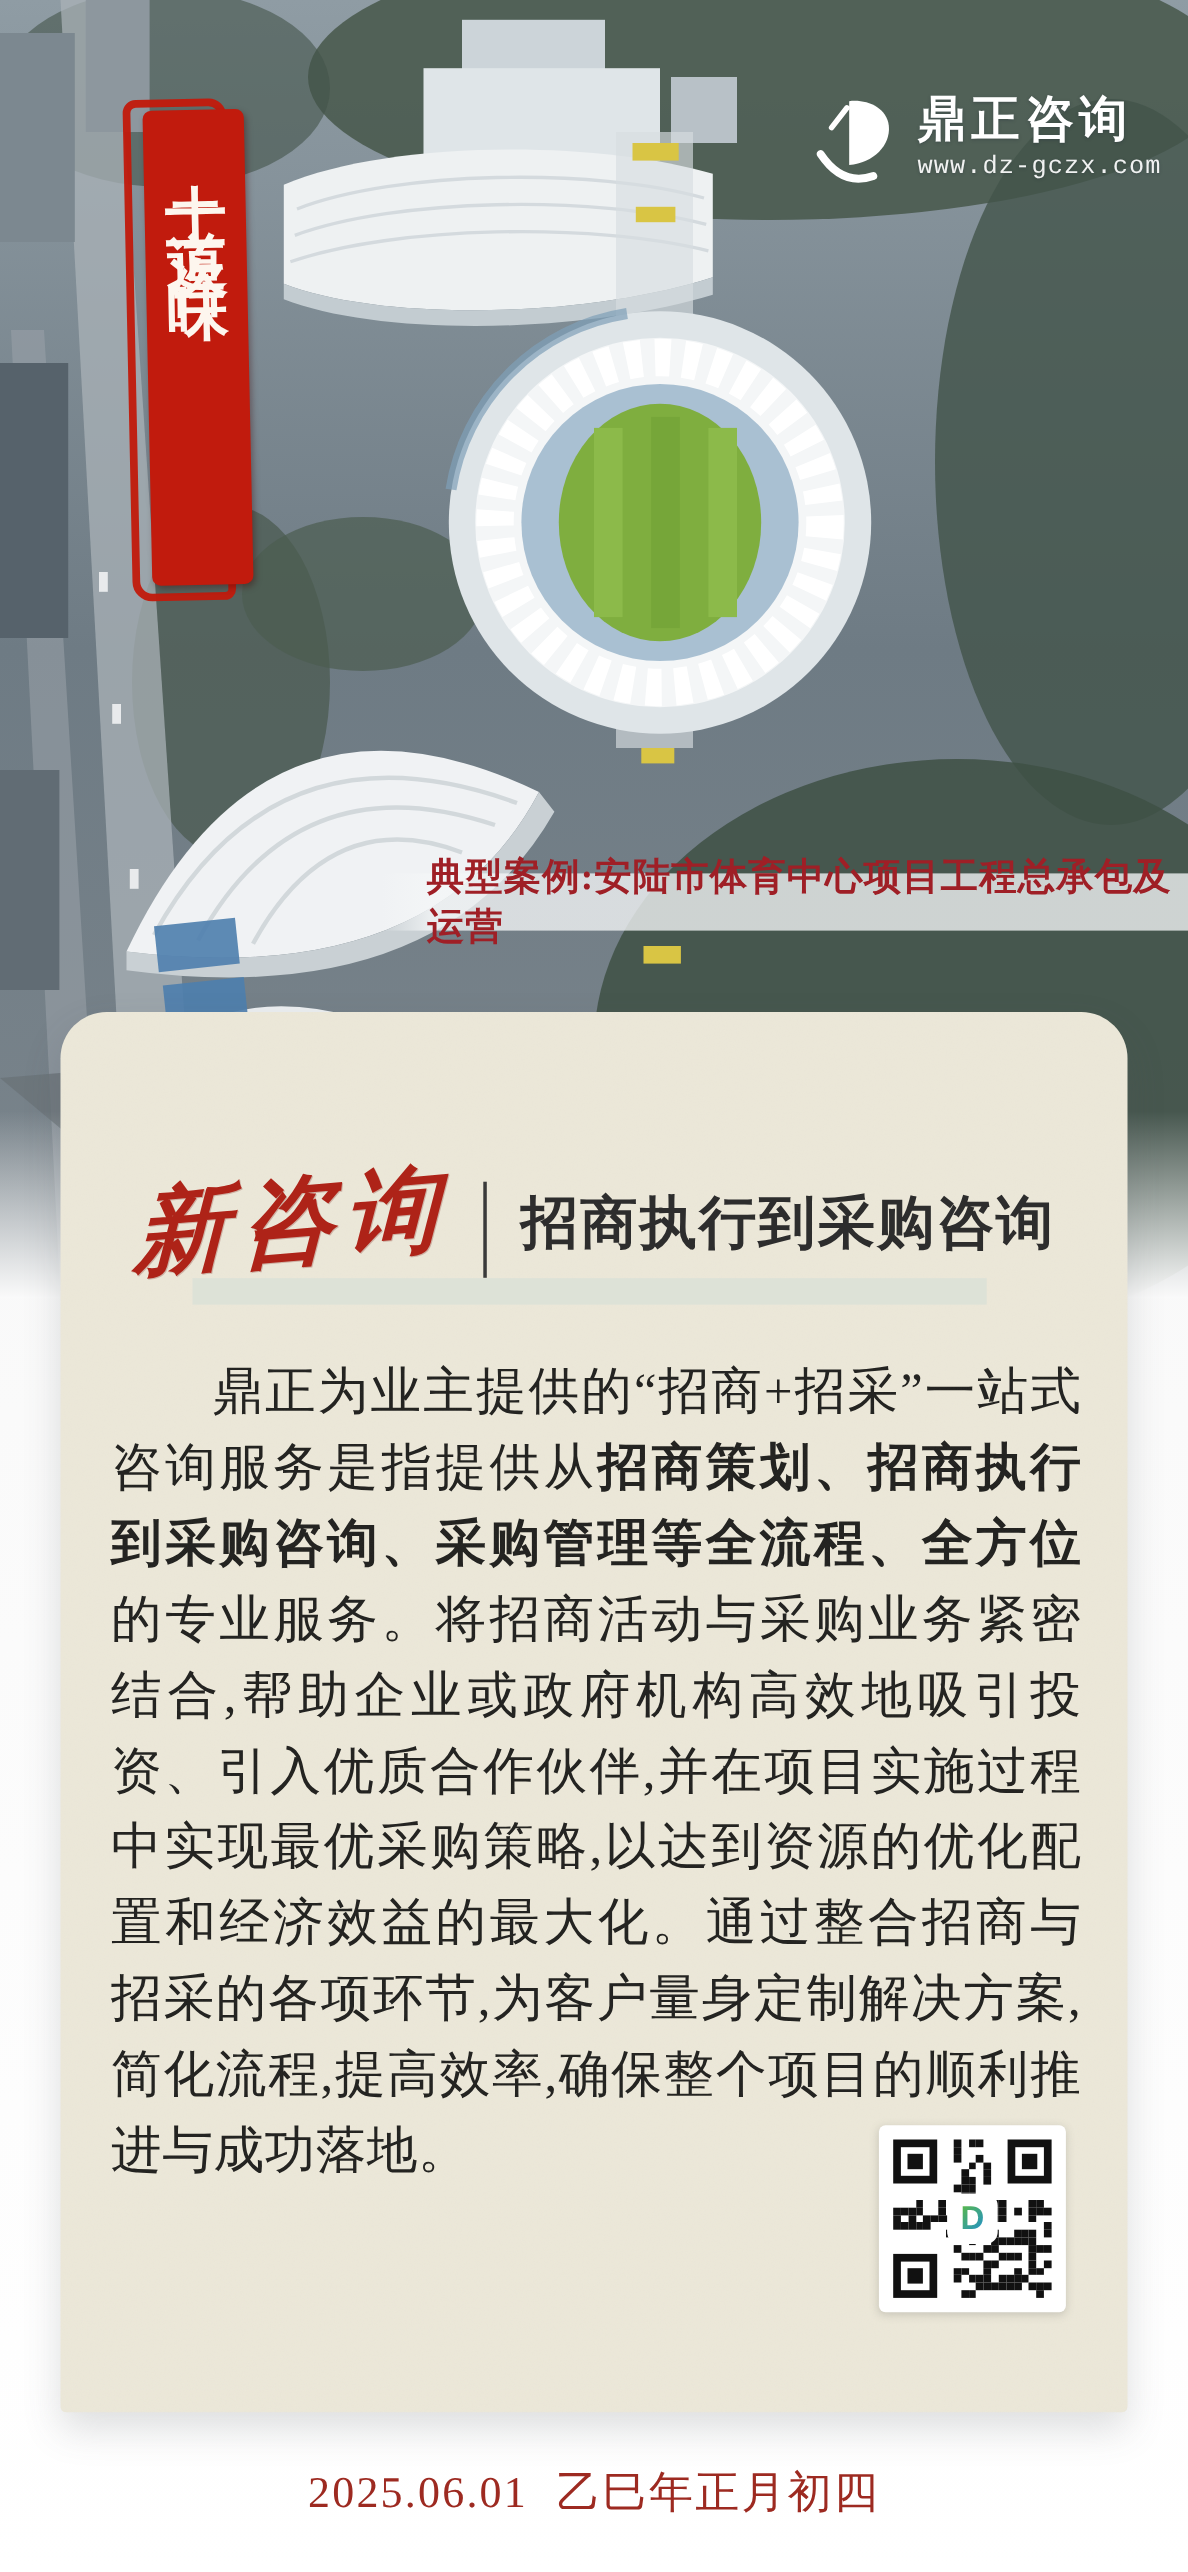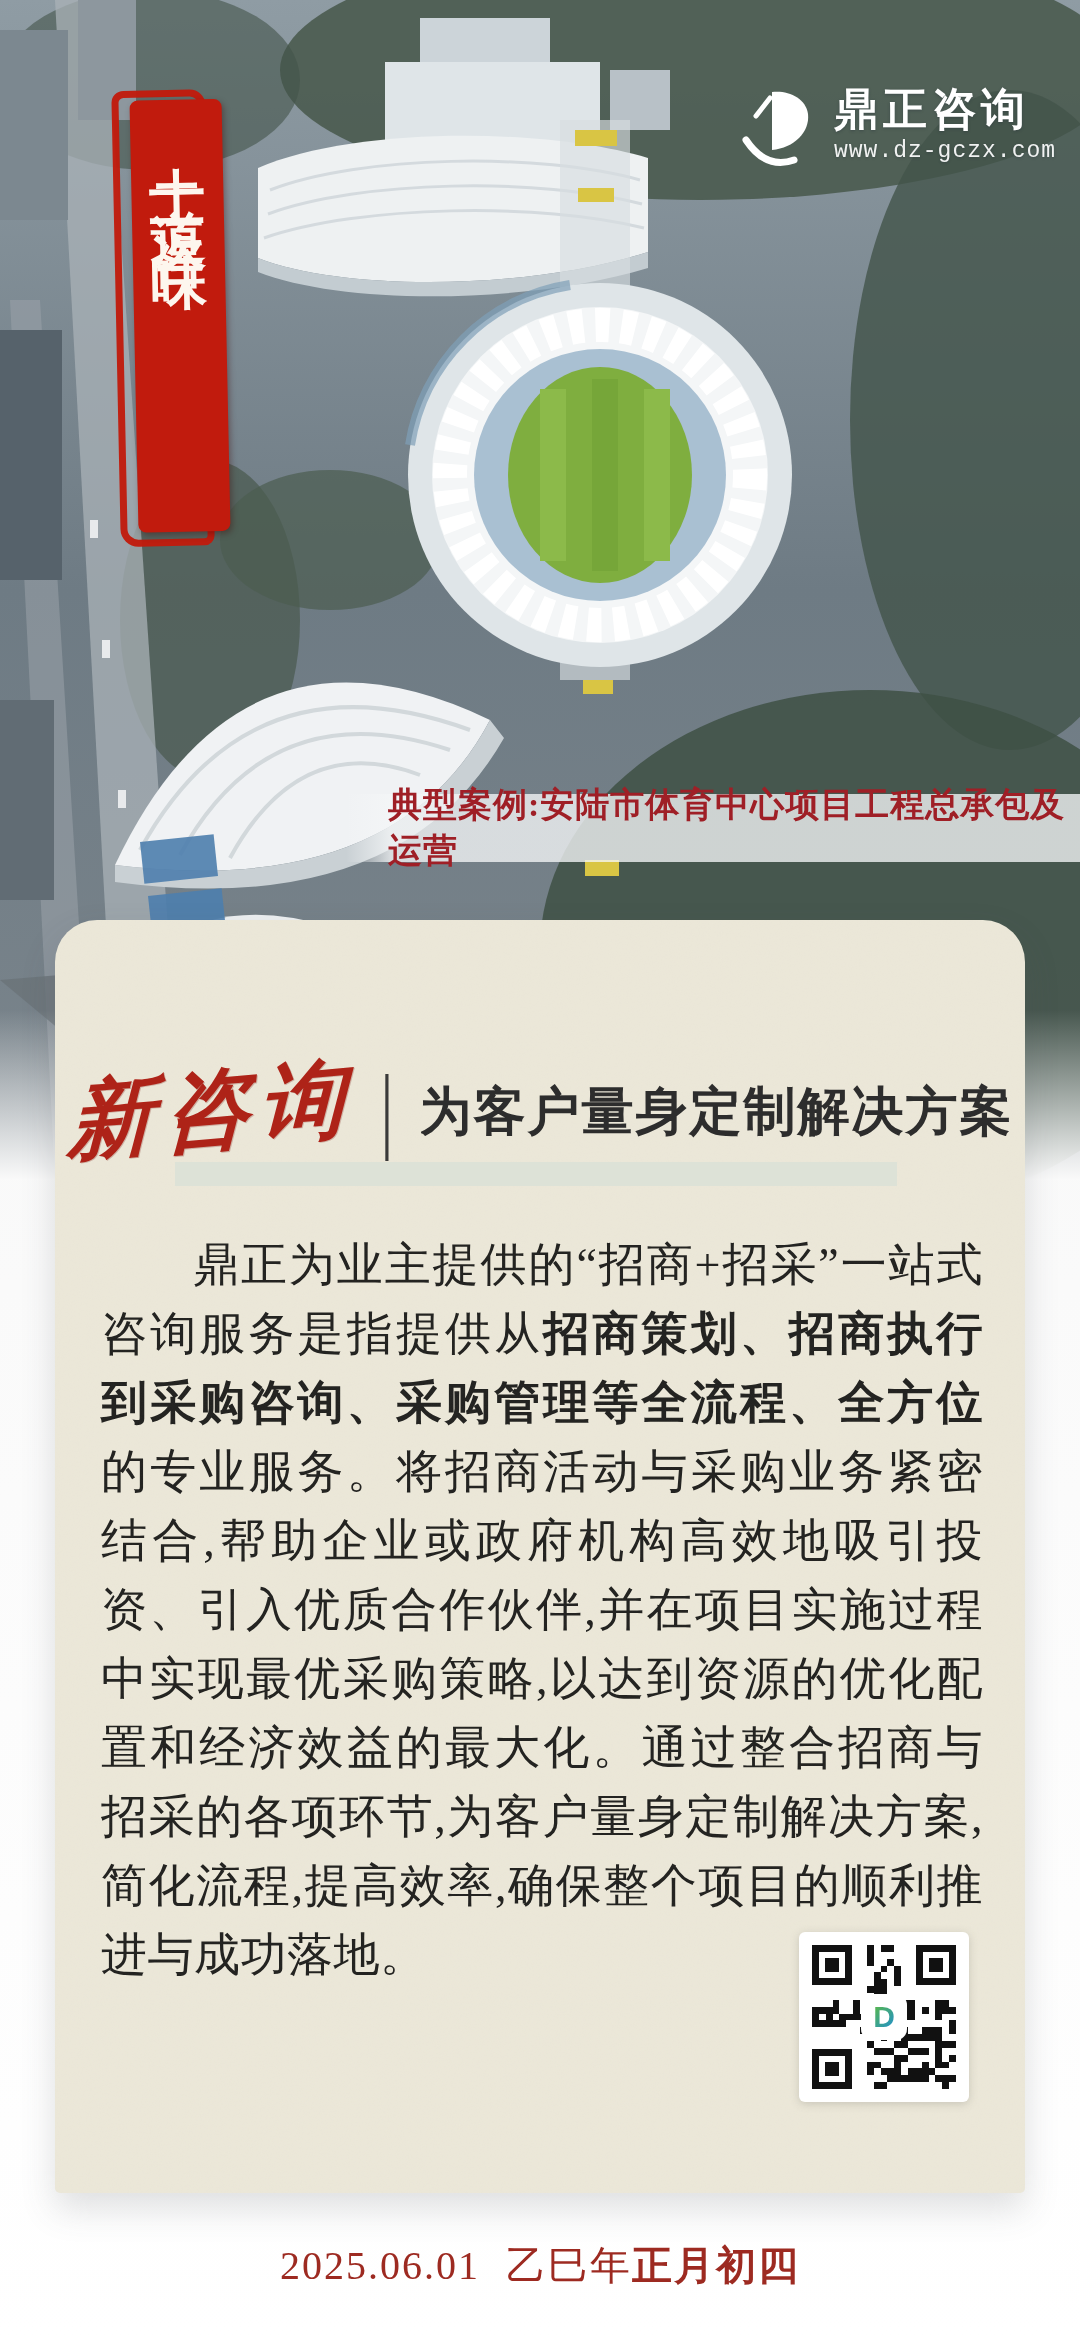--- a/index.html
+++ b/index.html
@@ -27,21 +27,21 @@
   
   .logo { position:absolute; top:88px; left:742px; display:flex; align-items:flex-start; gap:14px;
           color:#ffffff; text-shadow:0 1px 3px rgba(40,50,60,.45); }
   .logo-mark { width:78px; height:86px; flex:0 0 auto; }
   .logo-name { font-family:Liberation Mono, monospace; font-weight:700; font-size:44px;
           letter-spacing:5px; line-height:48px; }
   .logo-site { font-family:Liberation Mono, monospace; font-size:23px; letter-spacing:1px;
           opacity:.92; margin-top:2px; }
 
   
-  .caption-band { position:absolute; top:794px; left:346px; right:0; height:68px;
+  .caption-band { position:absolute; top:794px; left:346px; right:0; height:52px;
           background:linear-gradient(90deg,rgba(244,246,247,0) 0%,rgba(244,246,247,.78) 6%,rgba(244,246,247,.78) 100%);
           display:flex; align-items:center; padding-left:42px; }
   .caption-text { color:#9f1f26; font-weight:700; font-size:34px; letter-spacing:1px; }
 
   
   .card { position:absolute; top:920px; left:55px; width:970px; height:1273px;
           background:#ece8d9; border-radius:42px 42px 5px 5px;
           box-shadow:0 16px 34px rgba(80,85,90,.18); }
   .card-noise { position:absolute; inset:0; border-radius:inherit; opacity:.5; pointer-events:none; }
 
@@ -82,21 +82,21 @@
   .qr-f-tl { left:0; top:0; } .qr-f-tr { right:0; top:0; } .qr-f-bl { left:0; bottom:0; }
   .qr-logo { position:absolute; left:52px; top:52px; width:40px; height:40px; background:#fff;
           border-radius:8px; box-shadow:0 0 0 3px #fff; display:flex; align-items:center; justify-content:center; }
   .qr-logo span { font-family:"Liberation Sans",sans-serif; font-weight:700; font-size:30px;
           background:linear-gradient(135deg,#5ab847 10%,#1f8fd0 90%);
           -webkit-background-clip:text; background-clip:text; color:transparent; }
 
   
   .date-bar { position:absolute; top:2238px; left:0; width:100%; text-align:center;
           color:#9d2a21; font-size:40px; letter-spacing:2px; }
-  .date-bar .lunar-bold { font-weight:700; }
+  .date-bar .lunar-bold { font-weight:400; }
   .date-bar .sp { display:inline-block; width:26px; }
 </style>
 </head>
 <body>
 
 <div class="page">
 
   <div class="hero">
     <svg width="1080" height="1180" viewBox="0 0 1080 1180">
       <defs>
@@ -222,21 +222,21 @@
           <feTurbulence type="fractalNoise" baseFrequency="0.9" numOctaves="2" result="n"></feTurbulence>
         <feColorMatrix in="n" type="matrix" values="0 0 0 0 0.55  0 0 0 0 0.53  0 0 0 0 0.47  0 0 0 0.10 0"></feColorMatrix>
       </filter>
       <rect width="970" height="1273" filter="url(#noiseF)"></rect>
     </svg>
 
     <div class="title-row">
       <div class="title-band"></div>
       <span class="title-brand">新咨询</span>
       <span class="title-div">|</span>
-      <span class="title-topic">为客户量身定制解决方案</span>
+      <span class="title-topic">招商执行到采购咨询</span>
     </div>
 
     <p class="body-text" id="body-paragraph"><span>鼎正为业主提供的“招商+招采”一站式咨询服务是指提供从</span><span class="b">招商策划、招商执行到采购咨询、采购管理等全流程、全方位</span><span>的专业服务。将招商活动与采购业务紧密结合,帮助企业或政府机构高效地吸引投资、引入优质合作伙伴,并在项目实施过程中实现最优采购策略,以达到资源的优化配置和经济效益的最大化。通过整合招商与招采的各项环节,为客户量身定制解决方案,简化流程,提高效率,确保整个项目的顺利推进与成功落地。</span></p>
 
 
     <div class="qr">
       <div class="qr-grid" id="qr-grid">
           <u></u>
           <u></u>
           <u></u>

